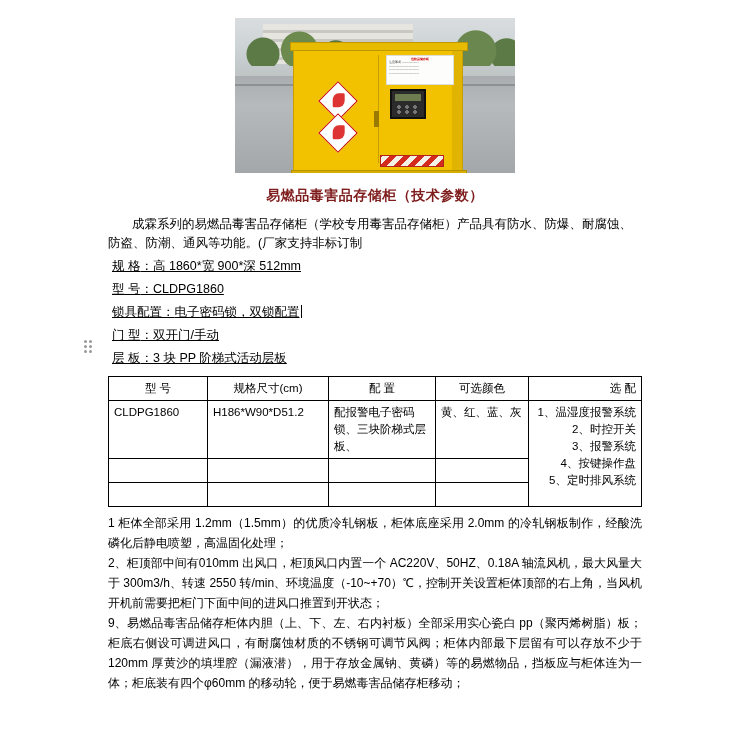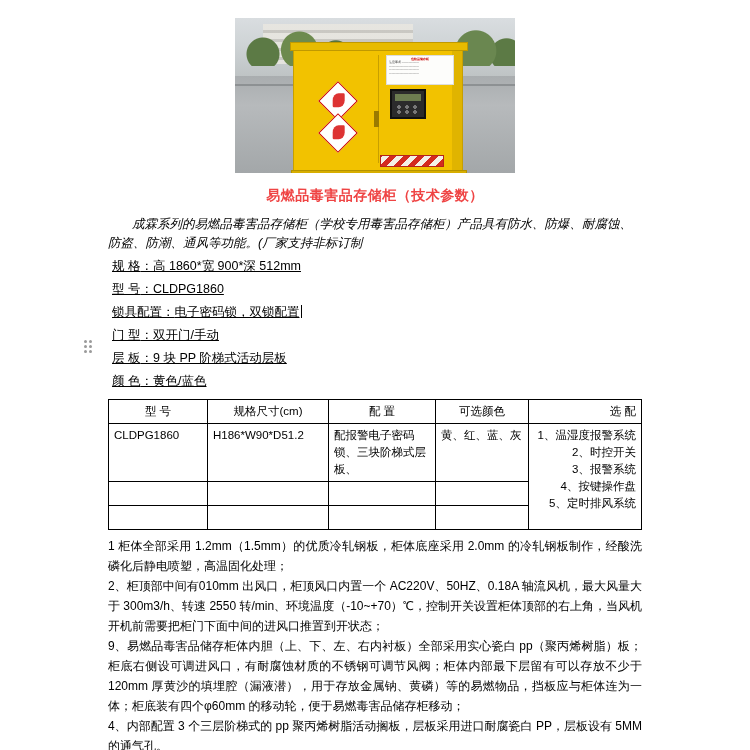--- a/index.html
+++ b/index.html
@@ -154,36 +154,35 @@
   .cabinet .base {
     position: absolute; left: -3px; bottom: -6px;
     width: 174px; height: 7px;
     background: #d7ae00;
     border: 1px solid #b59300;
   }
 
   
   .title {
     text-align: center;
-    color: #ef4444;
+    color: #7f1d1d;
     font-size: 14px;
     font-weight: bold;
     margin: 14px 0 10px 0;
     letter-spacing: .5px;
   }
   .content {
     padding: 0 108px 0 108px;
     font-size: 12.5px;
     line-height: 19px;
     color: #000;
   }
   .para-intro {
     text-indent: 24px;
     margin: 0 0 2px 0;
-    font-style: italic;
   }
   .spec-line {
     margin: 4px;
     white-space: nowrap;
     text-decoration: underline;
   }
   .cursor {
     display: inline-block;
     width: 1px;
     height: 13px;
@@ -306,24 +305,21 @@
     <p class="spec-line">
       <span>型    号</span>：<span>CLDPG1860</span>
     </p>
     <p class="spec-line">
       <span>锁具配置</span>：<span>电子密码锁，双锁配置</span><span class="cursor"></span>
     </p>
     <p class="spec-line">
       <span>门    型</span>：<span>双开门/手动</span>
     </p>
     <p class="spec-line">
-      <span>层    板</span>：<span>9 块 PP 阶梯式活动层板</span>
-    </p>
-    <p class="spec-line">
-      <span>颜    色</span>：<span>黄色/蓝色</span>
+      <span>层    板</span>：<span>3 块 PP 阶梯式活动层板</span>
     </p>
 
     <table class="spec">
       <thead>
         <tr>
           <th class="c1">型    号</th>
           <th class="c2">规格尺寸(cm)</th>
           <th class="c3">配    置</th>
           <th class="c4">可选颜色</th>
           <th class="c5">选        配</th>
@@ -353,17 +349,16 @@
           <td class="empty-row"></td>
           <td class="empty-row"></td>
         </tr>
       </tbody>
     </table>
 
     <div class="notes">
       <p>1 柜体全部采用 1.2mm（1.5mm）的优质冷轧钢板，柜体底座采用 2.0mm 的冷轧钢板制作，经酸洗磷化后静电喷塑，高温固化处理；</p>
       <p>2、柜顶部中间有010mm 出风口，柜顶风口内置一个 AC220V、50HZ、0.18A 轴流风机，最大风量大于 300m3/h、转速 2550 转/min、环境温度（-10~+70）℃，控制开关设置柜体顶部的右上角，当风机开机前需要把柜门下面中间的进风口推置到开状态；</p>
       <p>9、易燃品毒害品储存柜体内胆（上、下、左、右内衬板）全部采用实心瓷白 pp（聚丙烯树脂）板；柜底右侧设可调进风口，有耐腐蚀材质的不锈钢可调节风阀；柜体内部最下层留有可以存放不少于 120mm 厚黄沙的填埋腔（漏液潜），用于存放金属钠、黄磷）等的易燃物品，挡板应与柜体连为一体；柜底装有四个φ60mm 的移动轮，便于易燃毒害品储存柜移动；</p>
-      <p>4、内部配置 3 个三层阶梯式的 pp 聚丙烯树脂活动搁板，层板采用进口耐腐瓷白 PP，层板设有 5MM 的通气孔。</p>
     </div>
 
   </div>
 </div>
 
 </body></html>

